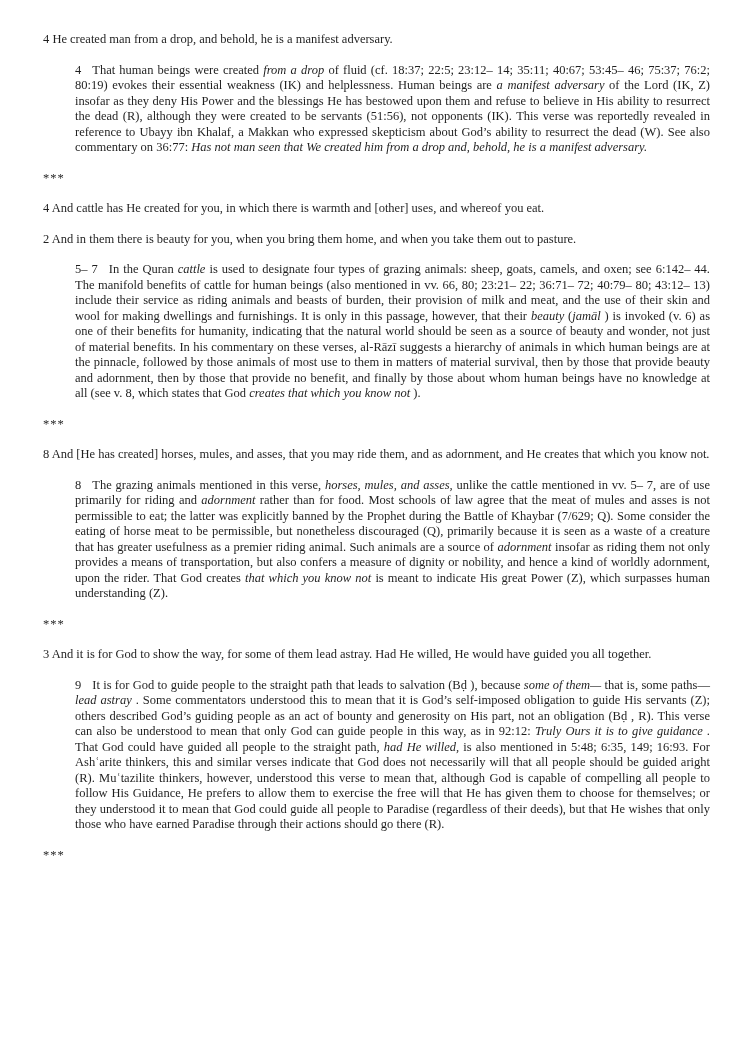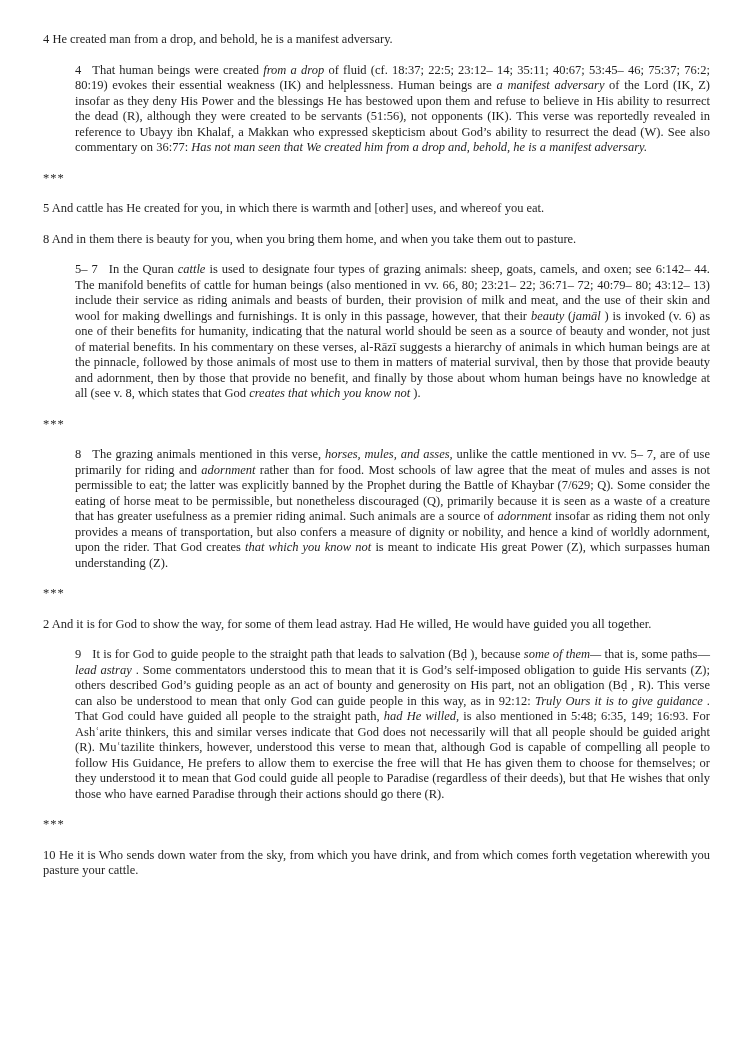--- a/index.html
+++ b/index.html
@@ -43,24 +43,24 @@
   }
 </style>
 </head>
 <body>
 
 <div class="page">
   <main class="page-body">
       <p class="verse"><span>4 He created man from a drop, and behold, he is a manifest adversary.</span></p>
       <p class="commentary"><span class="num">4</span><span>That human beings were created </span><i>from a drop</i><span> of fluid (cf. 18:37; 22:5; 23:12– 14; 35:11; 40:67; 53:45– 46; 75:37; 76:2; 80:19) evokes their essential weakness (IK) and helplessness. Human beings are </span><i>a manifest adversary</i><span> of the Lord (IK, Z) insofar as they deny His Power and the blessings He has bestowed upon them and refuse to believe in His ability to resurrect the dead (R), although they were created to be servants (51:56), not opponents (IK). This verse was reportedly revealed in reference to Ubayy ibn Khalaf, a Makkan who expressed skepticism about God’s ability to resurrect the dead (W). See also commentary on 36:77: </span><i>Has not man seen that We created him from a drop and, behold, he is a manifest adversary.</i></p>
       <p class="separator">***</p>
-      <p class="verse"><span>5 And cattle has He created for you, in which there is warmth and [other] uses, and whereof you eat.</span></p>
-      <p class="verse"><span>8 And in them there is beauty for you, when you bring them home, and when you take them out to pasture.</span></p>
+      <p class="verse"><span>4 And cattle has He created for you, in which there is warmth and [other] uses, and whereof you eat.</span></p>
+      <p class="verse"><span>2 And in them there is beauty for you, when you bring them home, and when you take them out to pasture.</span></p>
       <p class="commentary"><span class="num">5– 7</span><span>In the Quran </span><i>cattle</i><span> is used to designate four types of grazing animals: sheep, goats, camels, and oxen; see 6:142– 44. The manifold benefits of cattle for human beings (also mentioned in vv. 66, 80; 23:21– 22; 36:71– 72; 40:79– 80; 43:12– 13) include their service as riding animals and beasts of burden, their provision of milk and meat, and the use of their skin and wool for making dwellings and furnishings. It is only in this passage, however, that their </span><i>beauty</i><span> (</span><i>jamāl</i><span> ) is invoked (v. 6) as one of their benefits for humanity, indicating that the natural world should be seen as a source of beauty and wonder, not just of material benefits. In his commentary on these verses, al-Rāzī suggests a hierarchy of animals in which human beings are at the pinnacle, followed by those animals of most use to them in matters of material survival, then by those that provide beauty and adornment, then by those that provide no benefit, and finally by those about whom human beings have no knowledge at all (see v. 8, which states that God </span><i>creates that which you know not</i><span> ).</span></p>
       <p class="separator">***</p>
+      <p class="verse"><span>8 And [He has created] horses, mules, and asses, that you may ride them, and as adornment, and He creates that which you know not.</span></p>
       <p class="commentary"><span class="num">8</span><span>The grazing animals mentioned in this verse, </span><i>horses, mules, and asses,</i><span> unlike the cattle mentioned in vv. 5– 7, are of use primarily for riding and </span><i>adornment</i><span> rather than for food. Most schools of law agree that the meat of mules and asses is not permissible to eat; the latter was explicitly banned by the Prophet during the Battle of Khaybar (7/629; Q). Some consider the eating of horse meat to be permissible, but nonetheless discouraged (Q), primarily because it is seen as a waste of a creature that has greater usefulness as a premier riding animal. Such animals are a source of </span><i>adornment</i><span> insofar as riding them not only provides a means of transportation, but also confers a measure of dignity or nobility, and hence a kind of worldly adornment, upon the rider. That God creates </span><i>that which you know not</i><span> is meant to indicate His great Power (Z), which surpasses human understanding (Z).</span></p>
       <p class="separator">***</p>
-      <p class="verse"><span>2 And it is for God to show the way, for some of them lead astray. Had He willed, He would have guided you all together.</span></p>
+      <p class="verse"><span>3 And it is for God to show the way, for some of them lead astray. Had He willed, He would have guided you all together.</span></p>
       <p class="commentary"><span class="num">9</span><span>It is for God to guide people to the straight path that leads to salvation (Bḍ ), because </span><i>some of them—</i><span> that is, some paths—</span><i>lead astray</i><span> . Some commentators understood this to mean that it is God’s self-imposed obligation to guide His servants (Z); others described God’s guiding people as an act of bounty and generosity on His part, not an obligation (Bḍ , R). This verse can also be understood to mean that only God can guide people in this way, as in 92:12: </span><i>Truly Ours it is to give guidance</i><span> . That God could have guided all people to the straight path, </span><i>had He willed,</i><span> is also mentioned in 5:48; 6:35, 149; 16:93. For Ashʿarite thinkers, this and similar verses indicate that God does not necessarily will that all people should be guided aright (R). Muʿtazilite thinkers, however, understood this verse to mean that, although God is capable of compelling all people to follow His Guidance, He prefers to allow them to exercise the free will that He has given them to choose for themselves; or they understood it to mean that God could guide all people to Paradise (regardless of their deeds), but that He wishes that only those who have earned Paradise through their actions should go there (R).</span></p>
       <p class="separator">***</p>
-      <p class="verse"><span>10 He it is Who sends down water from the sky, from which you have drink, and from which comes forth vegetation wherewith you pasture your cattle.</span></p>
     </main>
 </div>
 
 </body></html>

